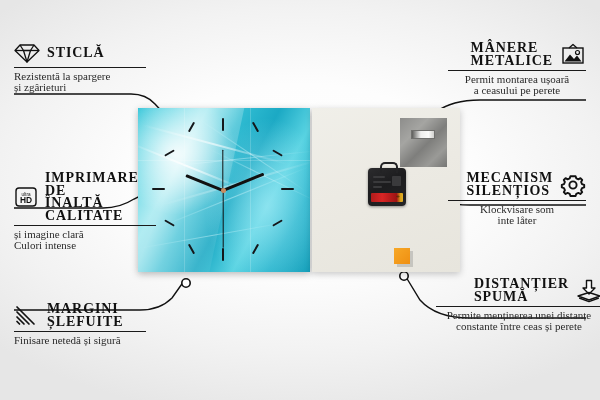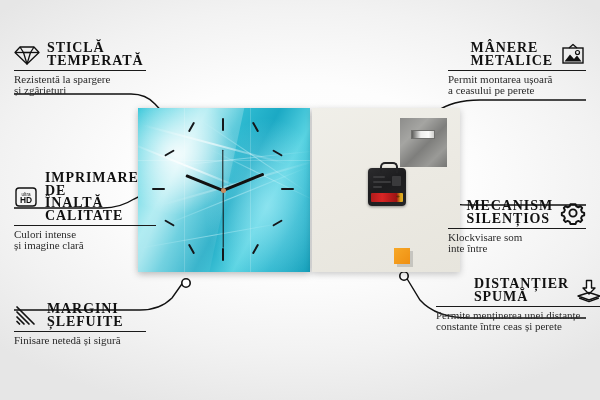--- a/index.html
+++ b/index.html
@@ -89,21 +89,21 @@
     font-size:14px;font-weight:bold;letter-spacing:.9px;
     color:#111;line-height:12.5px;text-transform:uppercase;
   }
   .label.left .lbl-title{text-align:left;}
   .label.right .lbl-title{}
   .rule{height:1px;background:#1a1a1a;margin:3px 0 3px 0;}
   .lbl-sub{
     font-family:"Liberation Serif",serif;
     font-size:11px;color:#2a2a2a;line-height:10.5px;
   }
-  .label.right .lbl-sub{text-align:left;}
+  .label.right .lbl-sub{text-align:center;}
   .icon{flex:0 0 auto;display:block;}
 </style>
 </head>
 <body>
 
 <div id="stage">
 
   <svg id="connectors" viewBox="0 0 600 400">
     <g fill="none" stroke="#111" stroke-width="1.4">
 
@@ -188,21 +188,20 @@
       <svg class="icon" width="26" height="22" viewBox="0 0 26 22">
         <g fill="none" stroke="#111" stroke-width="1.3" stroke-linejoin="round">
           <path d="M6,3 L20,3 L25,8.5 L13,20 L1,8.5 Z"></path>
           <path d="M1,8.5 L25,8.5"></path>
           <path d="M6,3 L9.5,8.5 L13,20 L16.5,8.5 L20,3"></path>
           <path d="M9.5,8.5 L16.5,8.5"></path>
         </g>
       </svg>
       <div class="lbl-title">
         <div>STICLĂ</div>
-        <div>TEMPERATĂ</div>
       </div>
     </div>
     <div class="rule"></div>
     <div class="lbl-sub">
       <div>Rezistentă la spargere</div>
       <div>și zgârieturi</div>
     </div>
   </div>
 
   <div class="label left" style="left:14px;top:172px;width:142px;">
@@ -212,22 +211,22 @@
         <text x="12" y="9.6" font-family="Liberation Sans, sans-serif" font-size="4.6" fill="#111" text-anchor="middle">ultra</text>
         <text x="12" y="17.2" font-family="Liberation Sans, sans-serif" font-size="8.4" font-weight="bold" fill="#111" text-anchor="middle">HD</text>
       </svg>
       <div class="lbl-title">
         <div>IMPRIMARE DE</div>
         <div>ÎNALTĂ CALITATE</div>
       </div>
     </div>
     <div class="rule"></div>
     <div class="lbl-sub">
+      <div>și imagine clară</div>
       <div>Culori intense</div>
-      <div>și imagine clară</div>
     </div>
   </div>
 
   <div class="label left" style="left:14px;top:278px;width:132px;margin-top:25px;">
     <div class="lbl-head">
       <svg class="icon" width="26" height="22" viewBox="0 0 26 22">
         <g stroke="#111" stroke-width="1.7" stroke-linecap="round">
           <line x1="3" y1="2" x2="20" y2="19"></line>
           <line x1="3" y1="7" x2="15" y2="19"></line>
           <line x1="3" y1="12" x2="10" y2="19"></line>
@@ -258,37 +257,37 @@
         <circle cx="17.5" cy="9.5" r="2" fill="none" stroke="#111" stroke-width="1.2"></circle>
       </svg>
     </div>
     <div class="rule"></div>
     <div class="lbl-sub">
       <div>Permit montarea ușoară</div>
       <div>a ceasului pe perete</div>
     </div>
   </div>
 
-  <div class="label right" style="left:448px;top:172px;width:138px;margin-top:28px;">
+  <div class="label right" style="left:448px;top:172px;width:138px;">
     <div class="lbl-head right">
       <div class="lbl-title">
         <div>MECANISM</div>
         <div>SILENȚIOS</div>
       </div>
       <svg class="icon" width="26" height="24" viewBox="0 0 26 24">
         <g fill="none" stroke="#111" stroke-width="1.9" stroke-linejoin="round">
           <path d="M13,3.2 l2.6,0 l.7,2.2 l2.1,.9 l2.0,-1.1 l1.8,1.8 l-1.1,2.0 l.9,2.1 l2.2,.7 l0,2.6 l-2.2,.7 l-.9,2.1 l1.1,2.0 l-1.8,1.8 l-2.0,-1.1 l-2.1,.9 l-.7,2.2 l-2.6,0 l-2.6,0 l-.7,-2.2 l-2.1,-.9 l-2.0,1.1 l-1.8,-1.8 l1.1,-2.0 l-.9,-2.1 l-2.2,-.7 l0,-2.6 l2.2,-.7 l.9,-2.1 l-1.1,-2.0 l1.8,-1.8 l2.0,1.1 l2.1,-.9 l.7,-2.2 Z"></path>
           <circle cx="13" cy="12" r="3.6"></circle>
         </g>
       </svg>
     </div>
     <div class="rule"></div>
     <div class="lbl-sub">
       <div>Klockvisare som</div>
-      <div>inte între</div>
+      <div>inte låter</div>
     </div>
   </div>
 
   <div class="label right" style="left:436px;top:278px;width:166px;">
     <div class="lbl-head right">
       <div class="lbl-title">
         <div>DISTANȚIER</div>
         <div>SPUMĂ</div>
       </div>
       <svg class="icon" width="26" height="24" viewBox="0 0 26 24">

